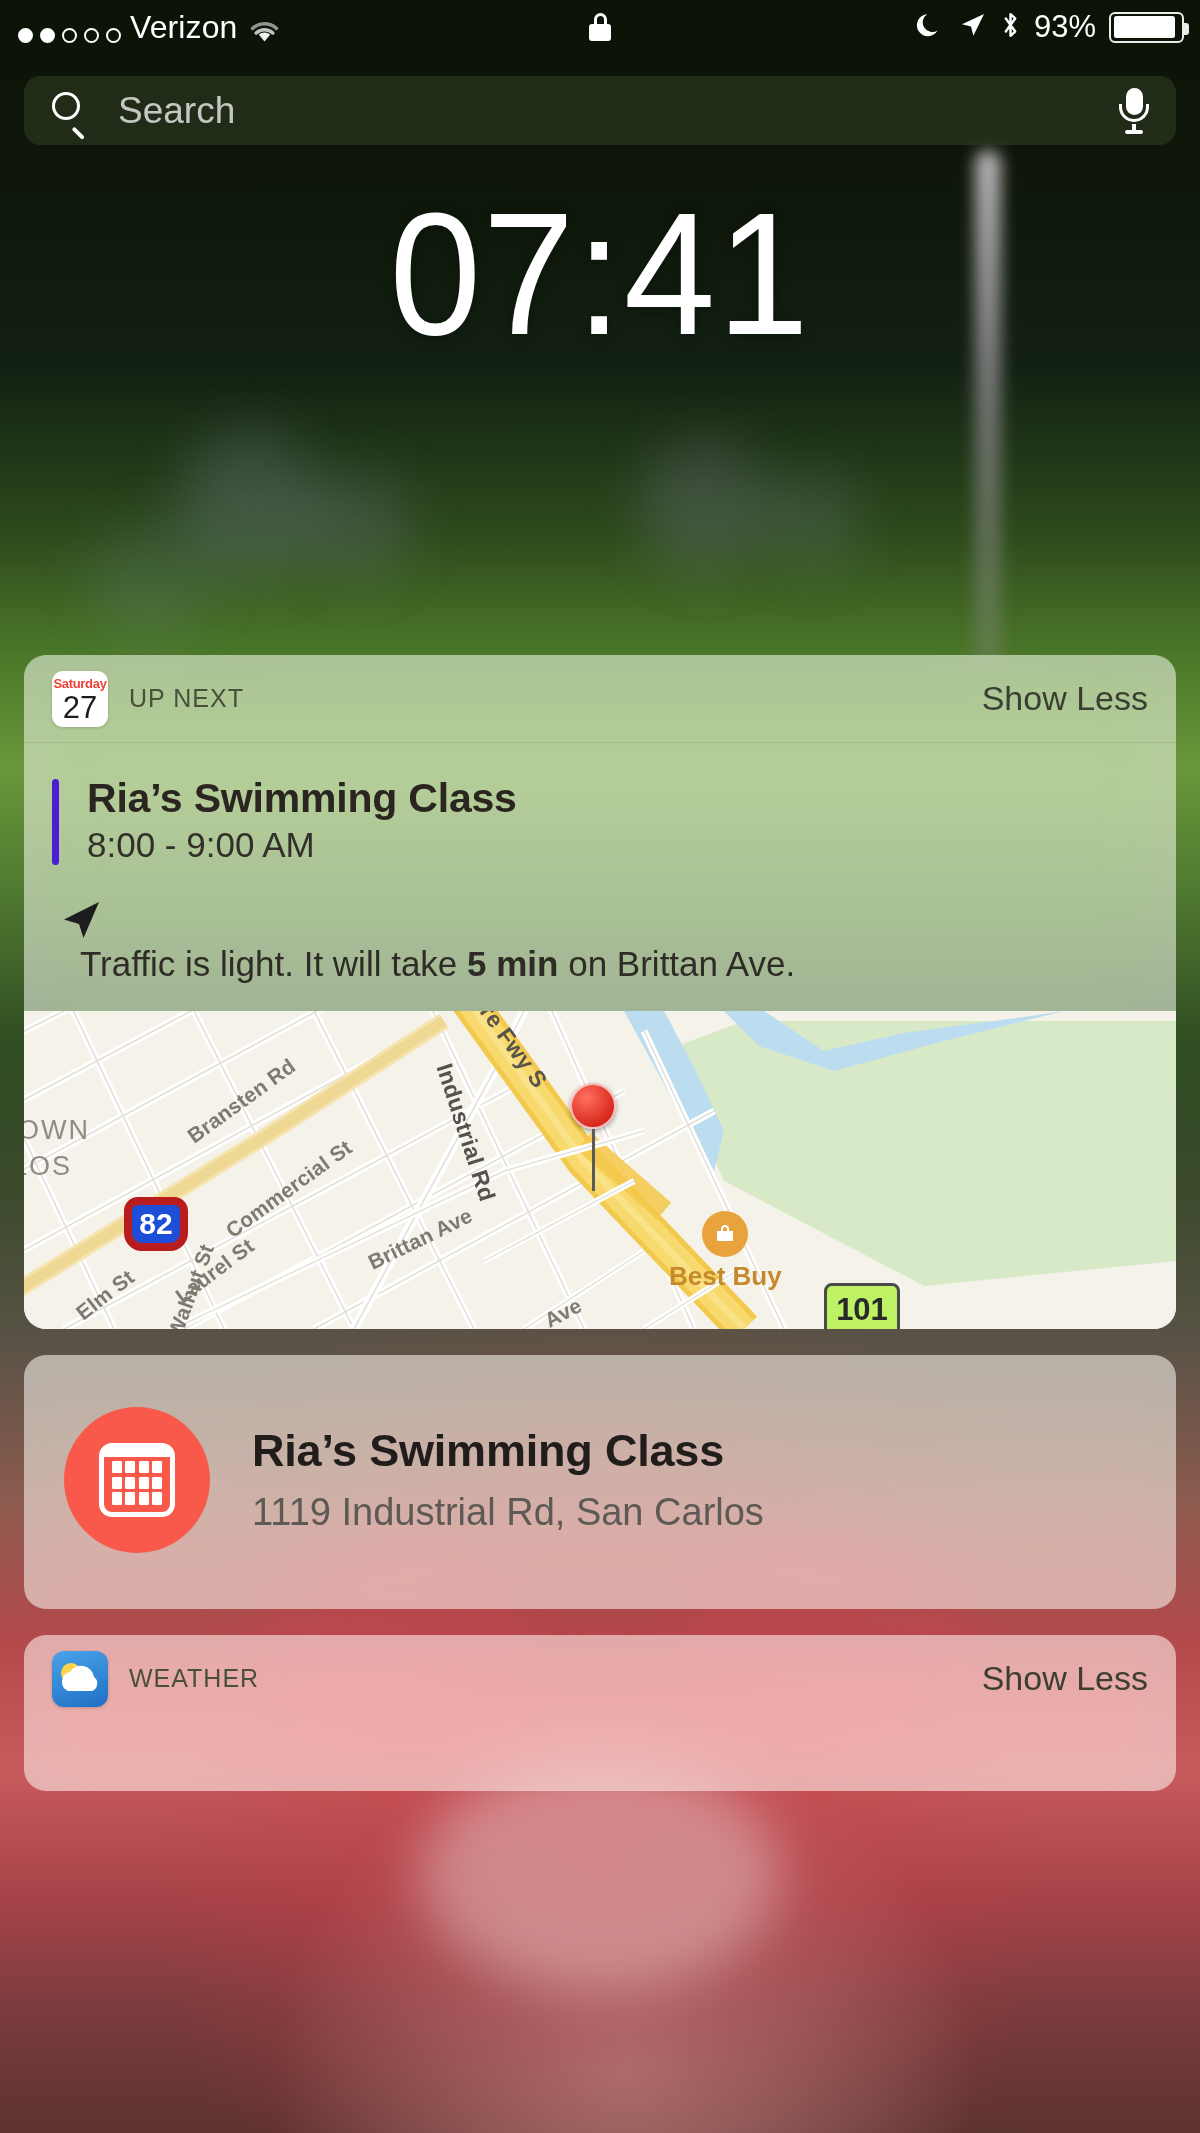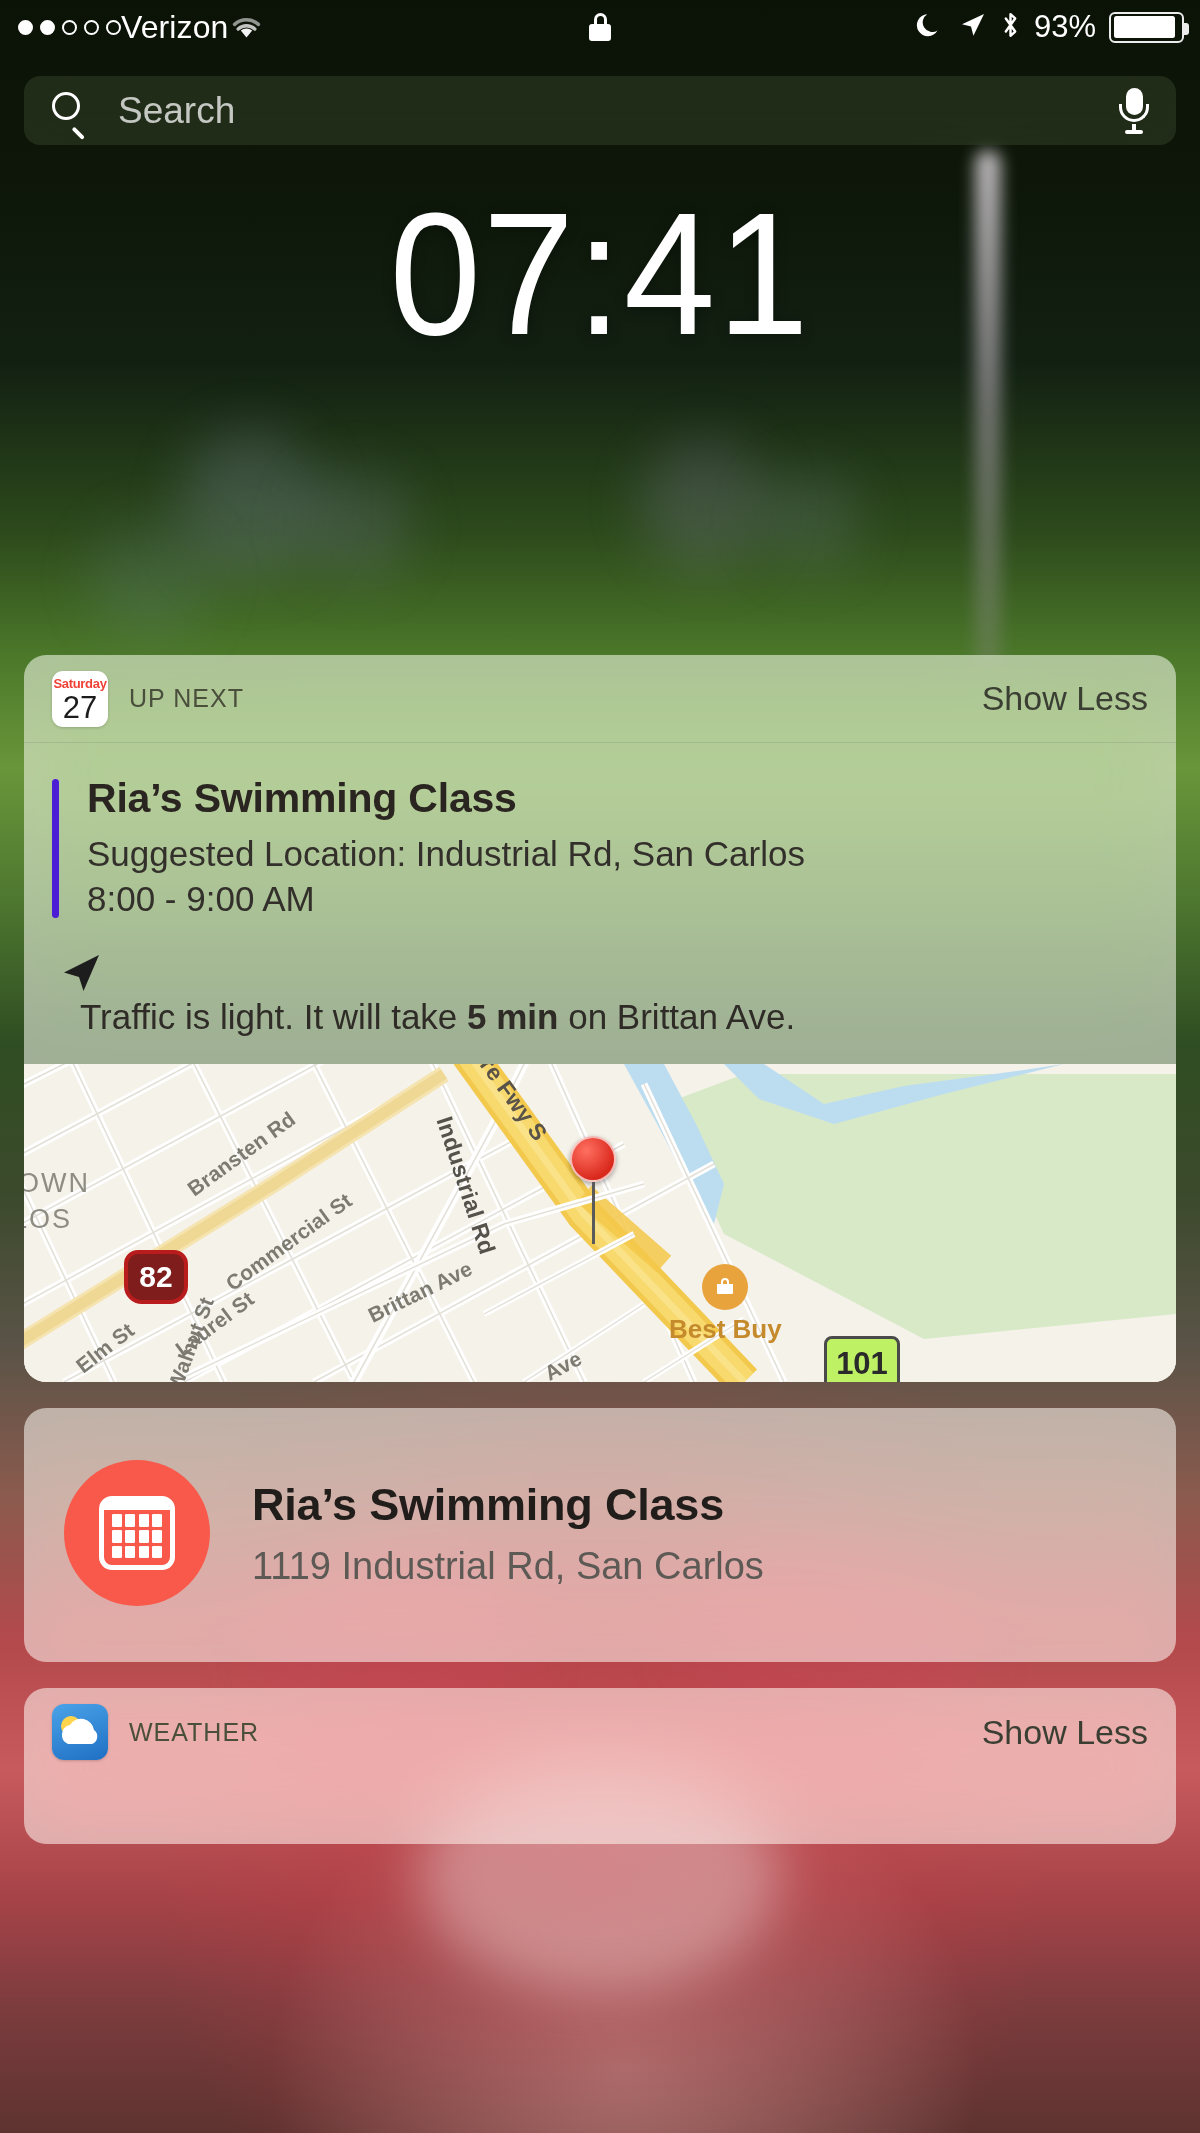--- a/index.html
+++ b/index.html
@@ -30,21 +30,21 @@
   }
   .wp-blob { position:absolute; border-radius:50%; filter:blur(26px); }
   .wp-vert { position:absolute; filter:blur(8px); }
 
   
   #statusbar {
     position:absolute; top:0; left:0; right:0; height:54px;
     z-index:40; color:#fff;
     display:flex; align-items:center;
   }
-  .sb-left { display:flex; align-items:center; margin-left:18px; }
+  .sb-left { display:flex; align-items:flex-end; margin-left:18px; gap:9px; }
   .dots { display:flex; gap:7px; align-items:center; }
   .dot { width:15px; height:15px; border-radius:50%; border:2.2px solid #fff; }
   .dot.filled { background:#fff; }
   .carrier { font-size:32px; font-weight:400; letter-spacing:.1px; line-height:1; }
   .wifi { width:33px; height:24px; position:relative; margin-left:2px; }
   .sb-center { position:absolute; left:0; right:0; display:flex; justify-content:center; align-items:center; }
   .lock-ico { width:22px; height:28px; position:relative; }
   .lock-body { position:absolute; bottom:0; left:0; width:22px; height:17px; background:#fff; border-radius:3px; }
   .lock-shackle { position:absolute; top:0; left:4.5px; width:13px; height:14px;
      border:3.4px solid #fff; border-bottom:none; border-radius:7px 7px 0 0; }
@@ -142,22 +142,22 @@
 
   
   .mapbox { height:318px; position:relative; overflow:hidden; background:#f4f1e9; }
   .map-label {
     position:absolute; font-size:21px; color:#7d7a72; white-space:nowrap;
     font-weight:600; letter-spacing:.2px;
   }
   .map-label.bold { color:#55524b; font-weight:700; font-size:23px; }
   .map-city { position:absolute; font-size:27px; color:#8f8c84; font-weight:500; letter-spacing:2px; }
   .shield82 {
-    position:absolute; width:64px; height:54px; background:#7f1d1d;
-    border:4px solid #b91c1c; border-radius:14px 14px 18px 18px;
+    position:absolute; width:64px; height:54px; background:#1d4ed8;
+    border:8px solid #b91c1c; border-radius:14px 14px 18px 18px;
     display:flex; align-items:center; justify-content:center;
     color:#fff; font-size:30px; font-weight:700;
   }
   .shield101 {
     position:absolute; width:76px; height:54px; background:#bef264;
     border:3px solid #4a4a4a; border-radius:8px;
     display:flex; flex-direction:column; align-items:center; justify-content:center;
     color:#2a2a2a; font-size:31px; font-weight:700; line-height:1;
   }
   .poi { position:absolute; display:flex; flex-direction:column; align-items:center; }
@@ -283,21 +283,20 @@
         <div class="cal-d">27</div>
       </div>
       <div class="card-head-title">UP NEXT</div>
       <div class="show-less">Show Less</div>
     </div>
 
     <div class="event-row">
       <div class="ev-bar" style="background:#4b1ed6;"></div>
       <div class="ev-text">
         <div class="ev-title">Ria’s Swimming Class</div>
-        <div class="ev-sub">Suggested Location: Industrial Rd, San Carlos</div>
         <div class="ev-sub" style="margin-top:2px">8:00 - 9:00 AM</div>
       </div>
     </div>
 
     <div class="traffic-row">
       <div class="nav-arrow">
         <svg viewBox="0 0 46 46" width="46" height="46">
           <path d="M41 5 L6 22.5 L21 27 L25.5 41 Z" fill="#1d1d1d"></path>
         </svg>
       </div>

